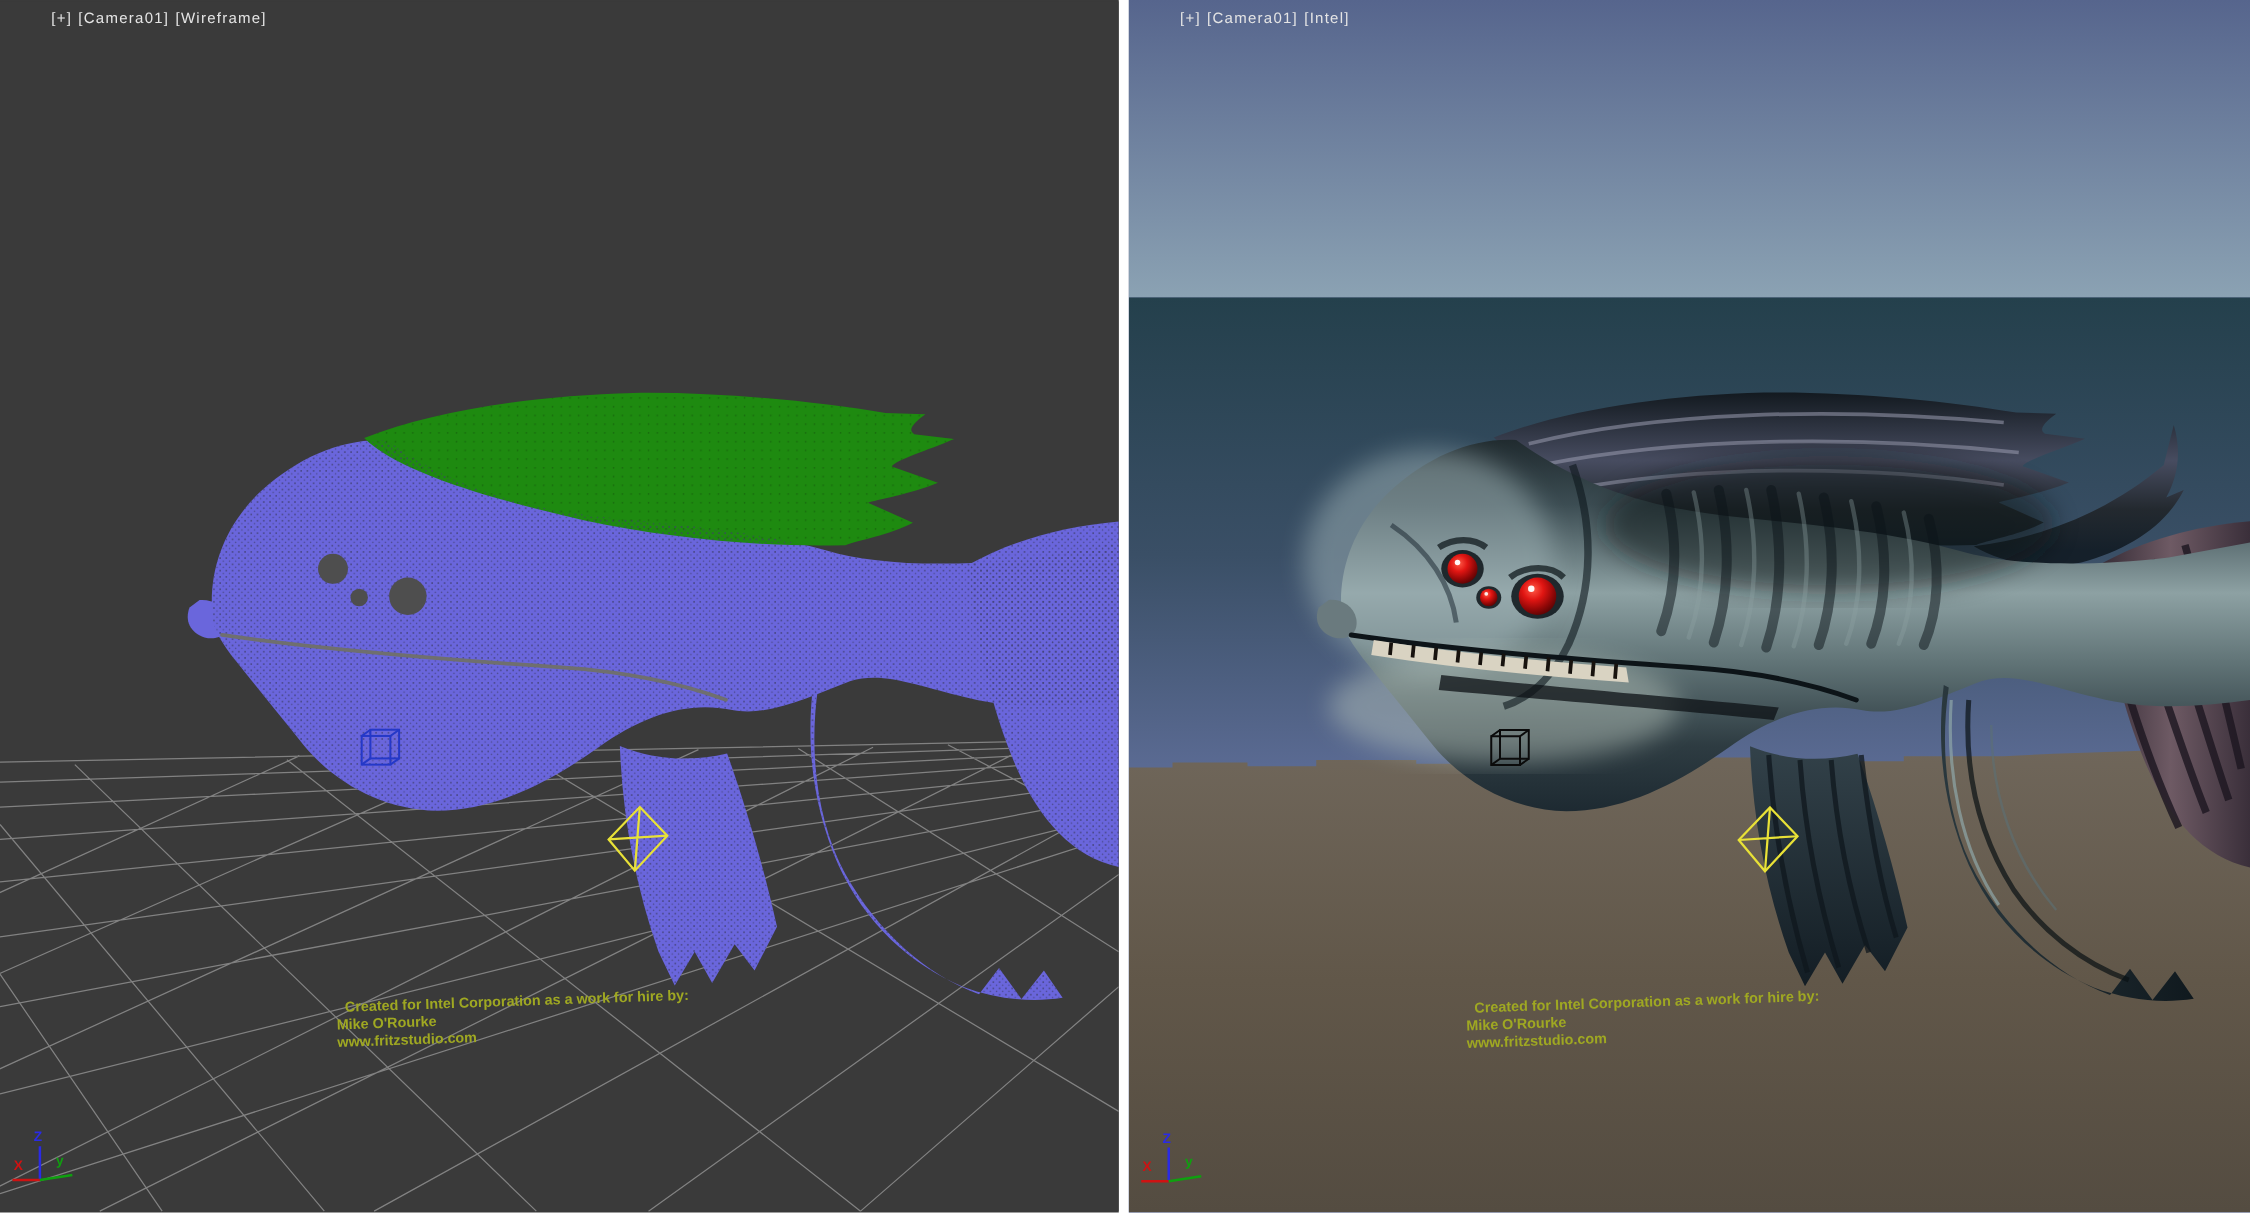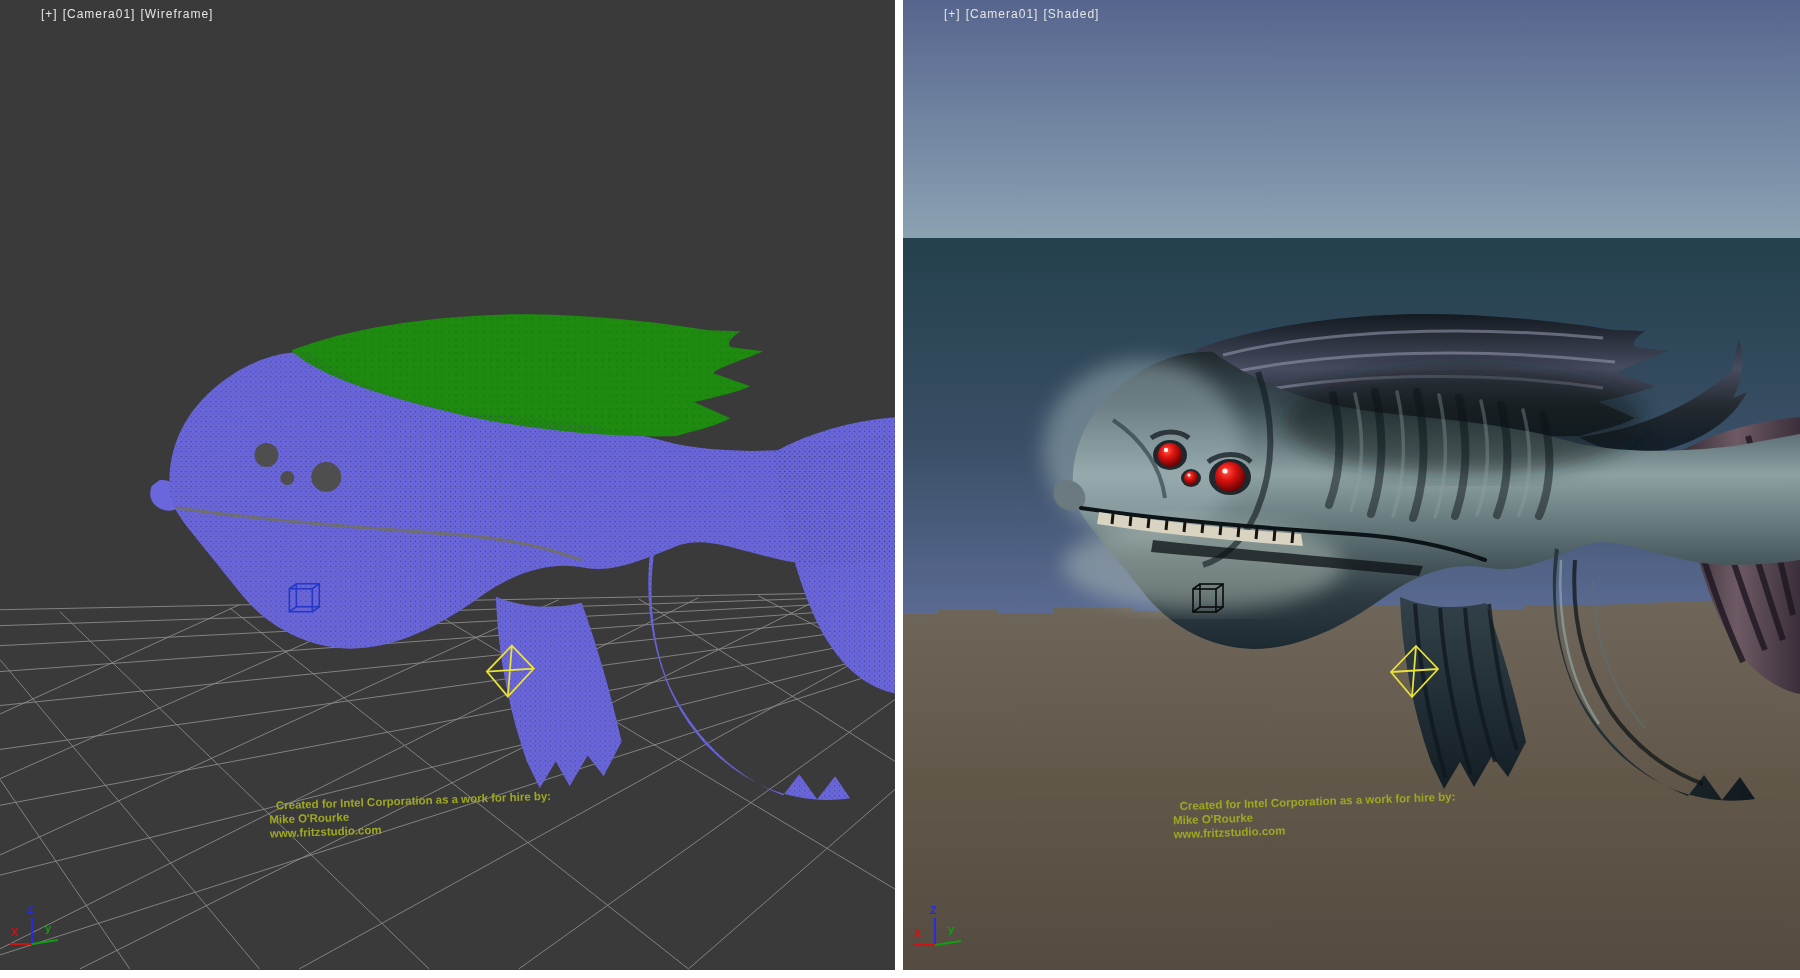--- a/index.html
+++ b/index.html
@@ -253,17 +253,17 @@
         <path d="M32,945 L32,918" stroke-width="2" stroke="#2a2ae6"></path>
         <path d="M32,945 L10,945" stroke-width="2" stroke="#cf1212"></path>
         <path d="M32,945 L58,941" stroke-width="2" stroke="#0fa00f"></path>
         <text x="27" y="914" fill="#2a2ae6">Z</text>
         <text x="11" y="937" fill="#cf1212">X</text>
         <text x="45" y="933" fill="#0fa00f">y</text>
       </g>
     </svg>
 
     <div class="vp-label">
-      <span>[+]</span><span>[Camera01]</span><span>[Shaded]</span>
+      <span>[+]</span><span>[Camera01]</span><span>[Intel]</span>
     </div>
   </div>
 
 </div>
 
 </body></html>

